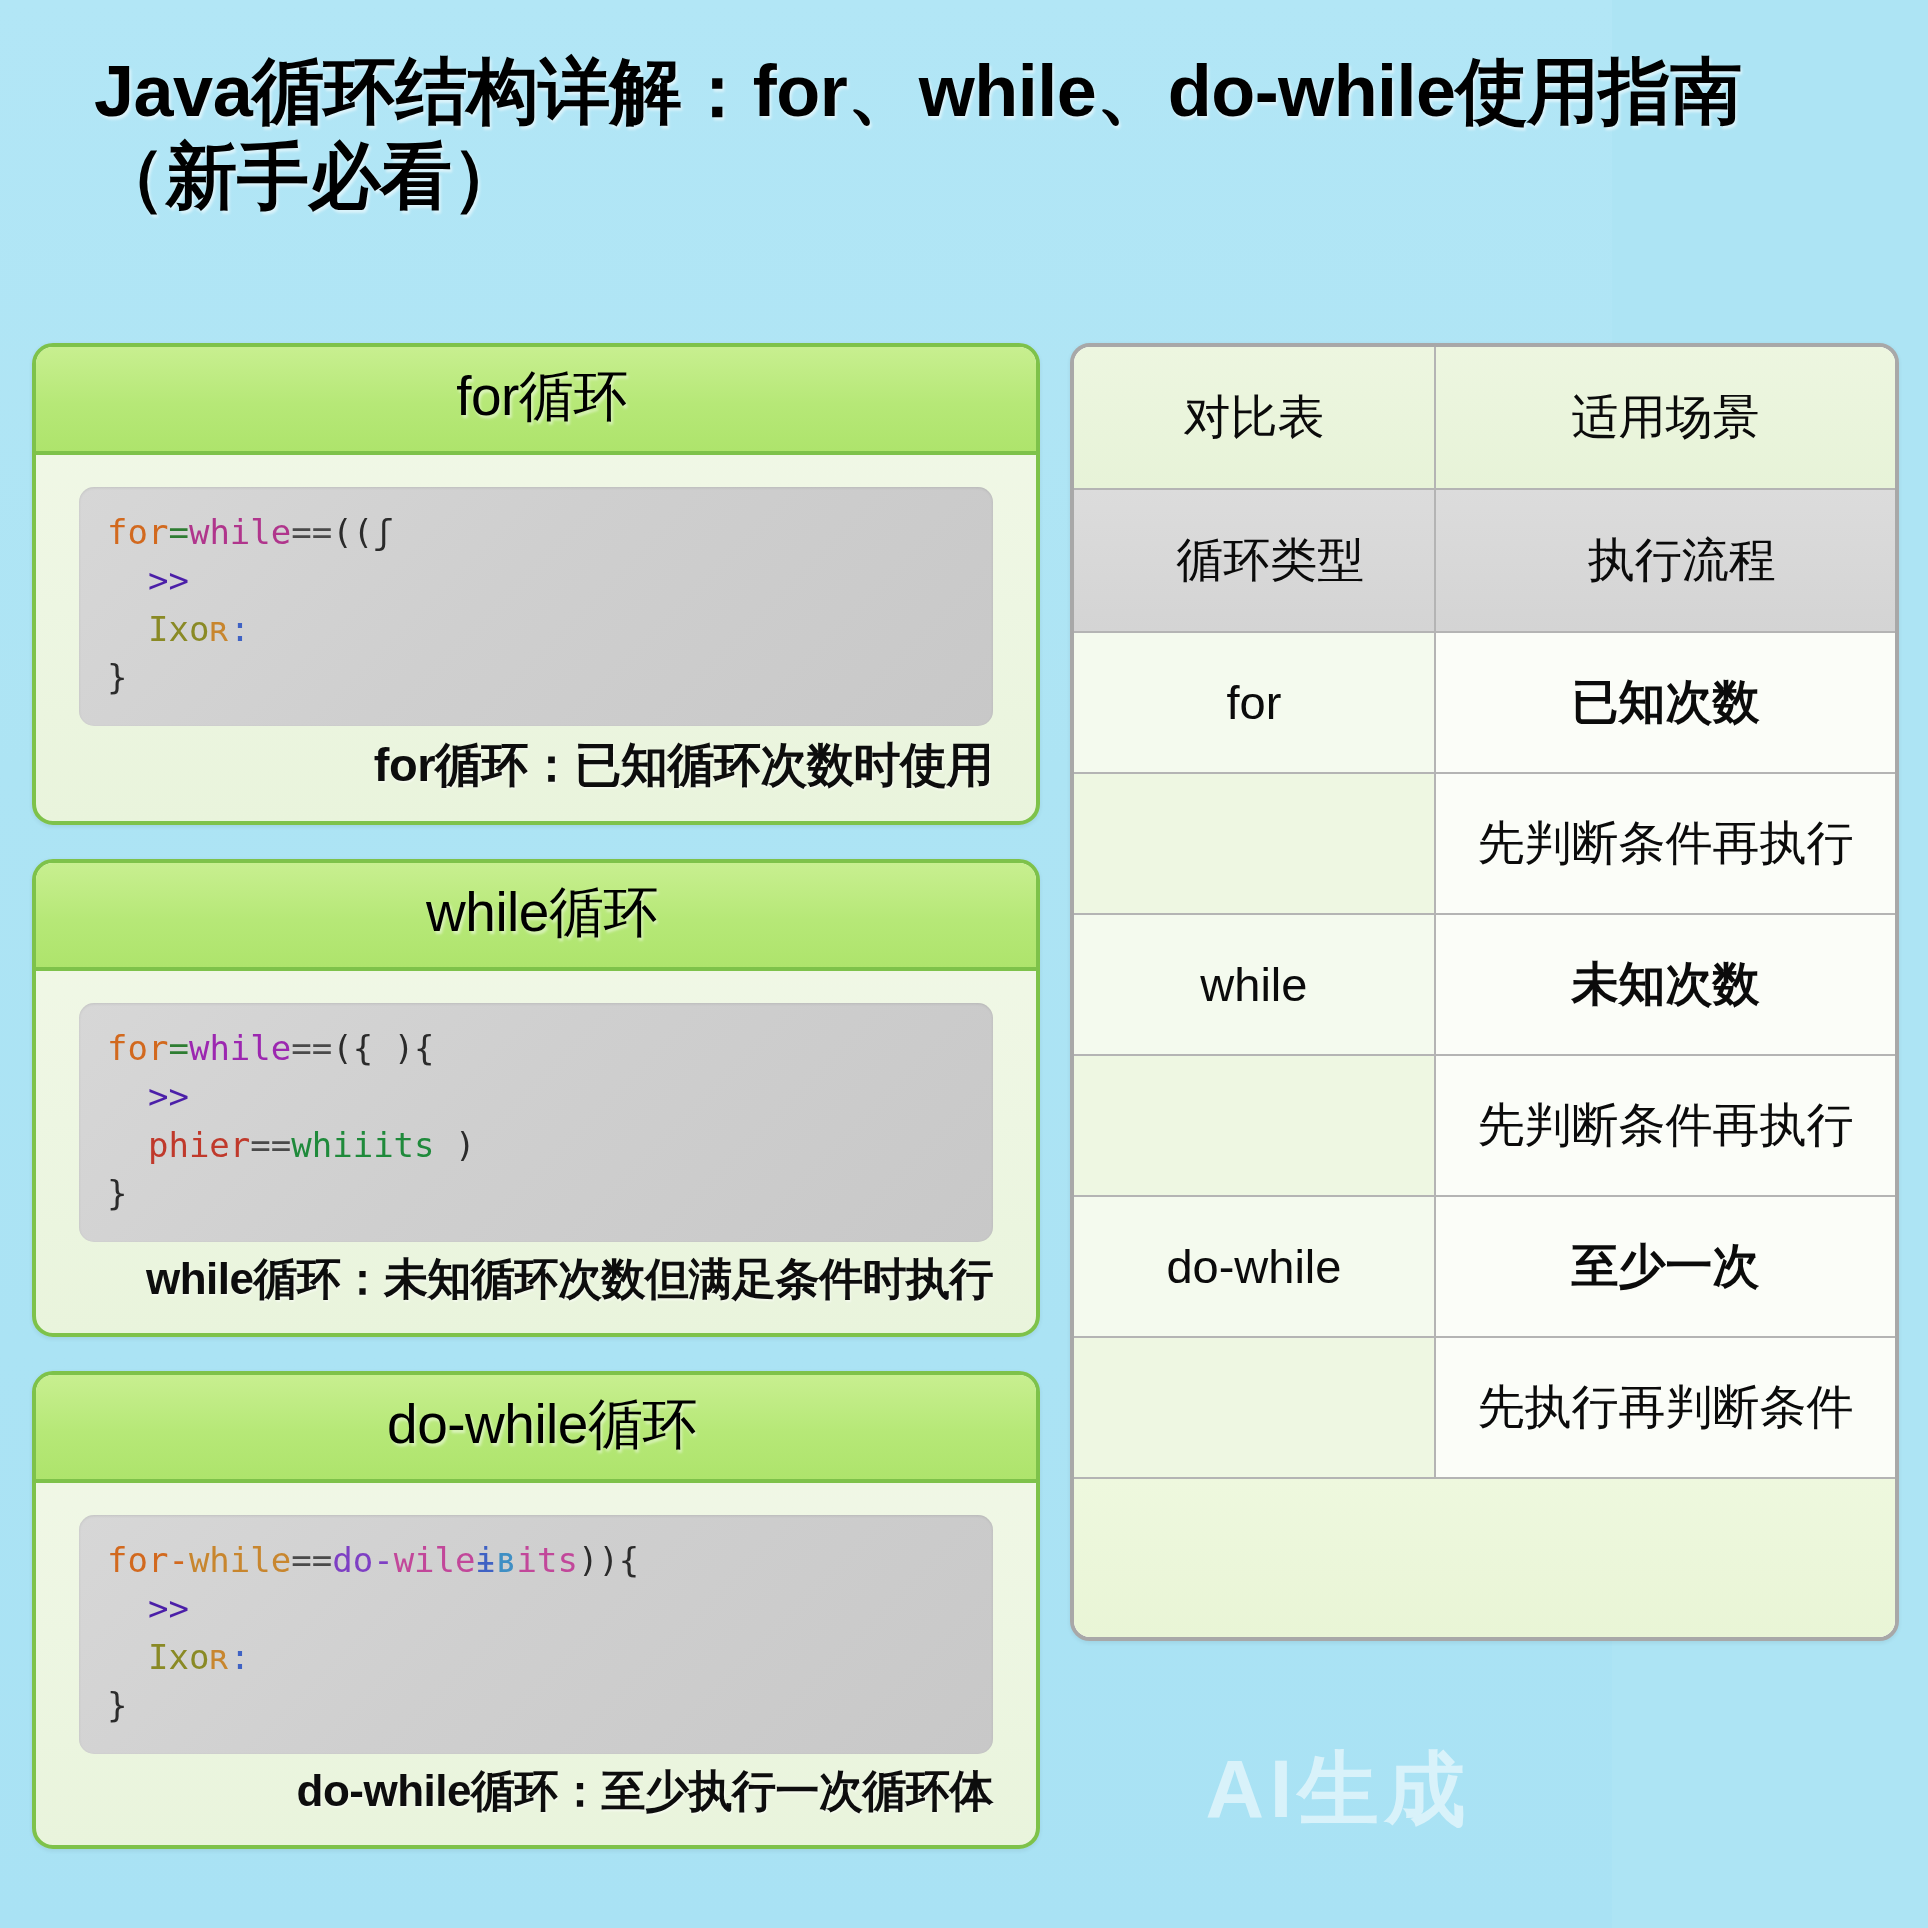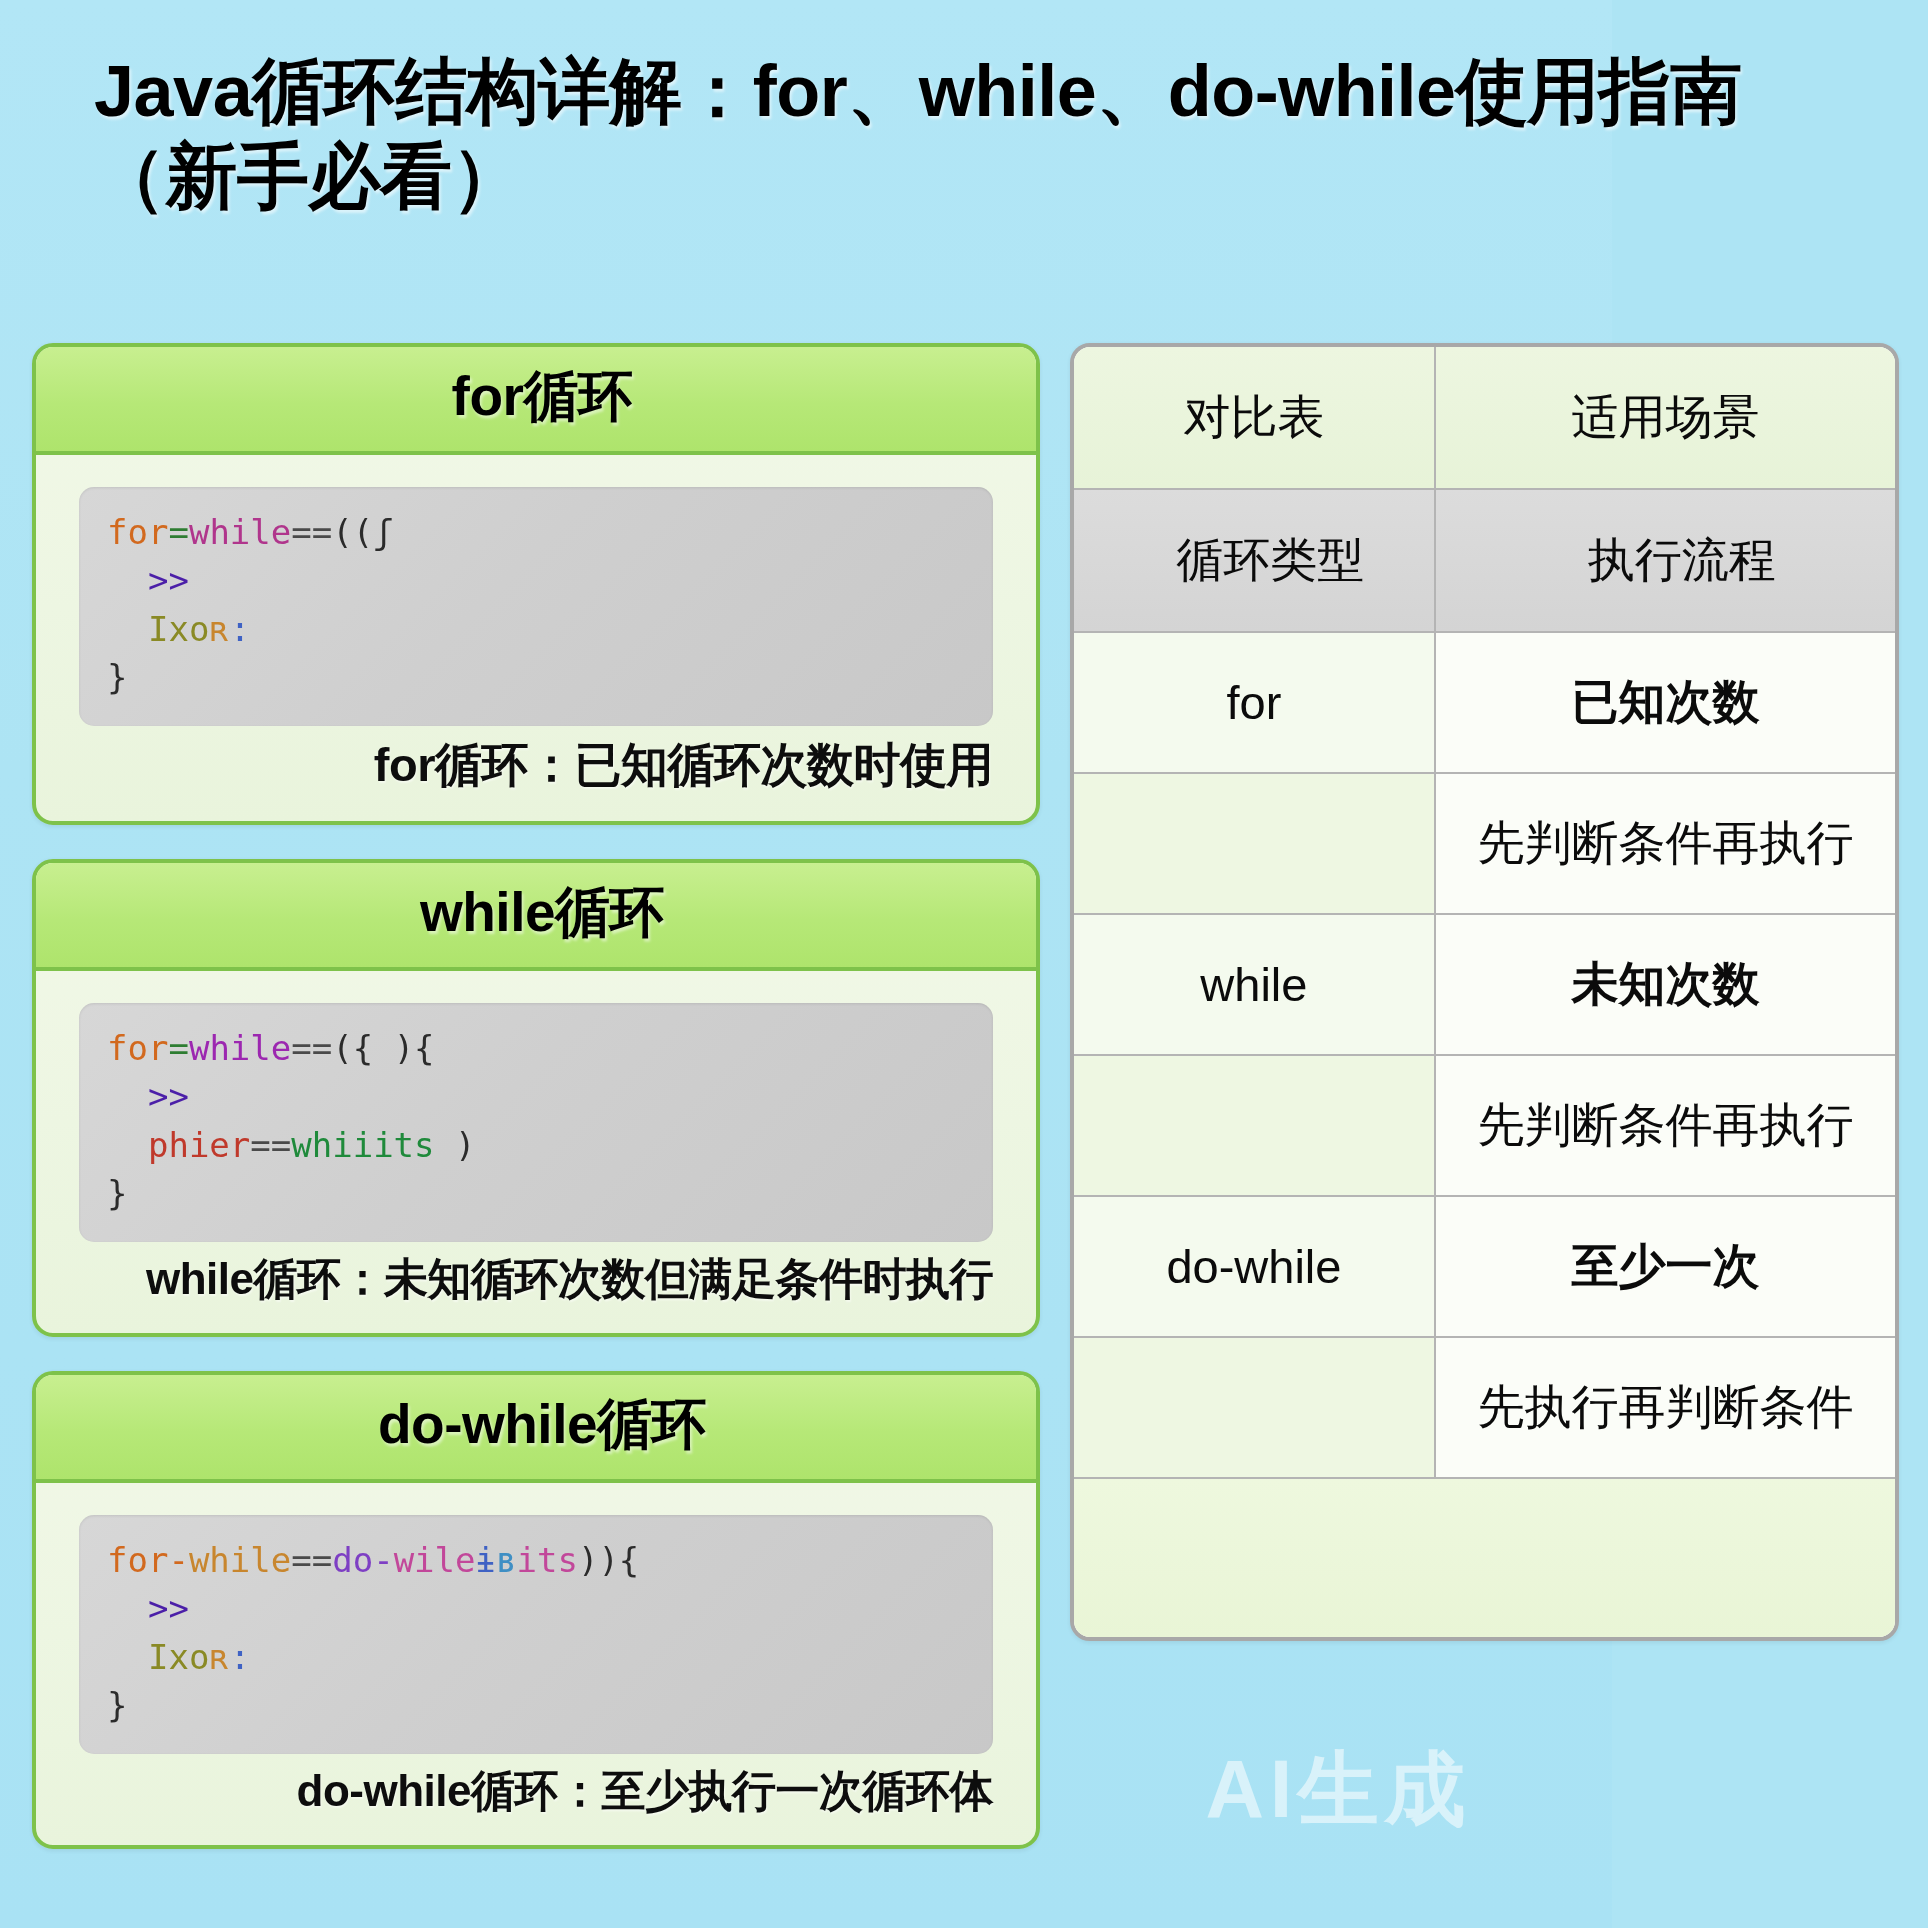--- a/index.html
+++ b/index.html
@@ -66,21 +66,21 @@
     box-shadow: 0 1.9px 4.7px rgba(0,0,0,0.07);
   }
   .card-header {
     background: linear-gradient(180deg, #c8ef90 0%, #b6e877 55%, #aee46c 100%);
     border-bottom: 4.7px solid #7ec24a;
     text-align: center;
     padding: 13px 0 17px 0;
   }
   .card-header-text {
     font-size: 55px;
-    font-weight: bold;
+    font-weight: normal;
     color: #000;
     text-shadow: 1.9px 2.8px 2.8px rgba(255,255,255,0.5);
     letter-spacing: -0.5px;
     margin-left: 12px;
   }
   .card-body {
     padding: 32px 43px 24.5px 43px;
   }
 
   

